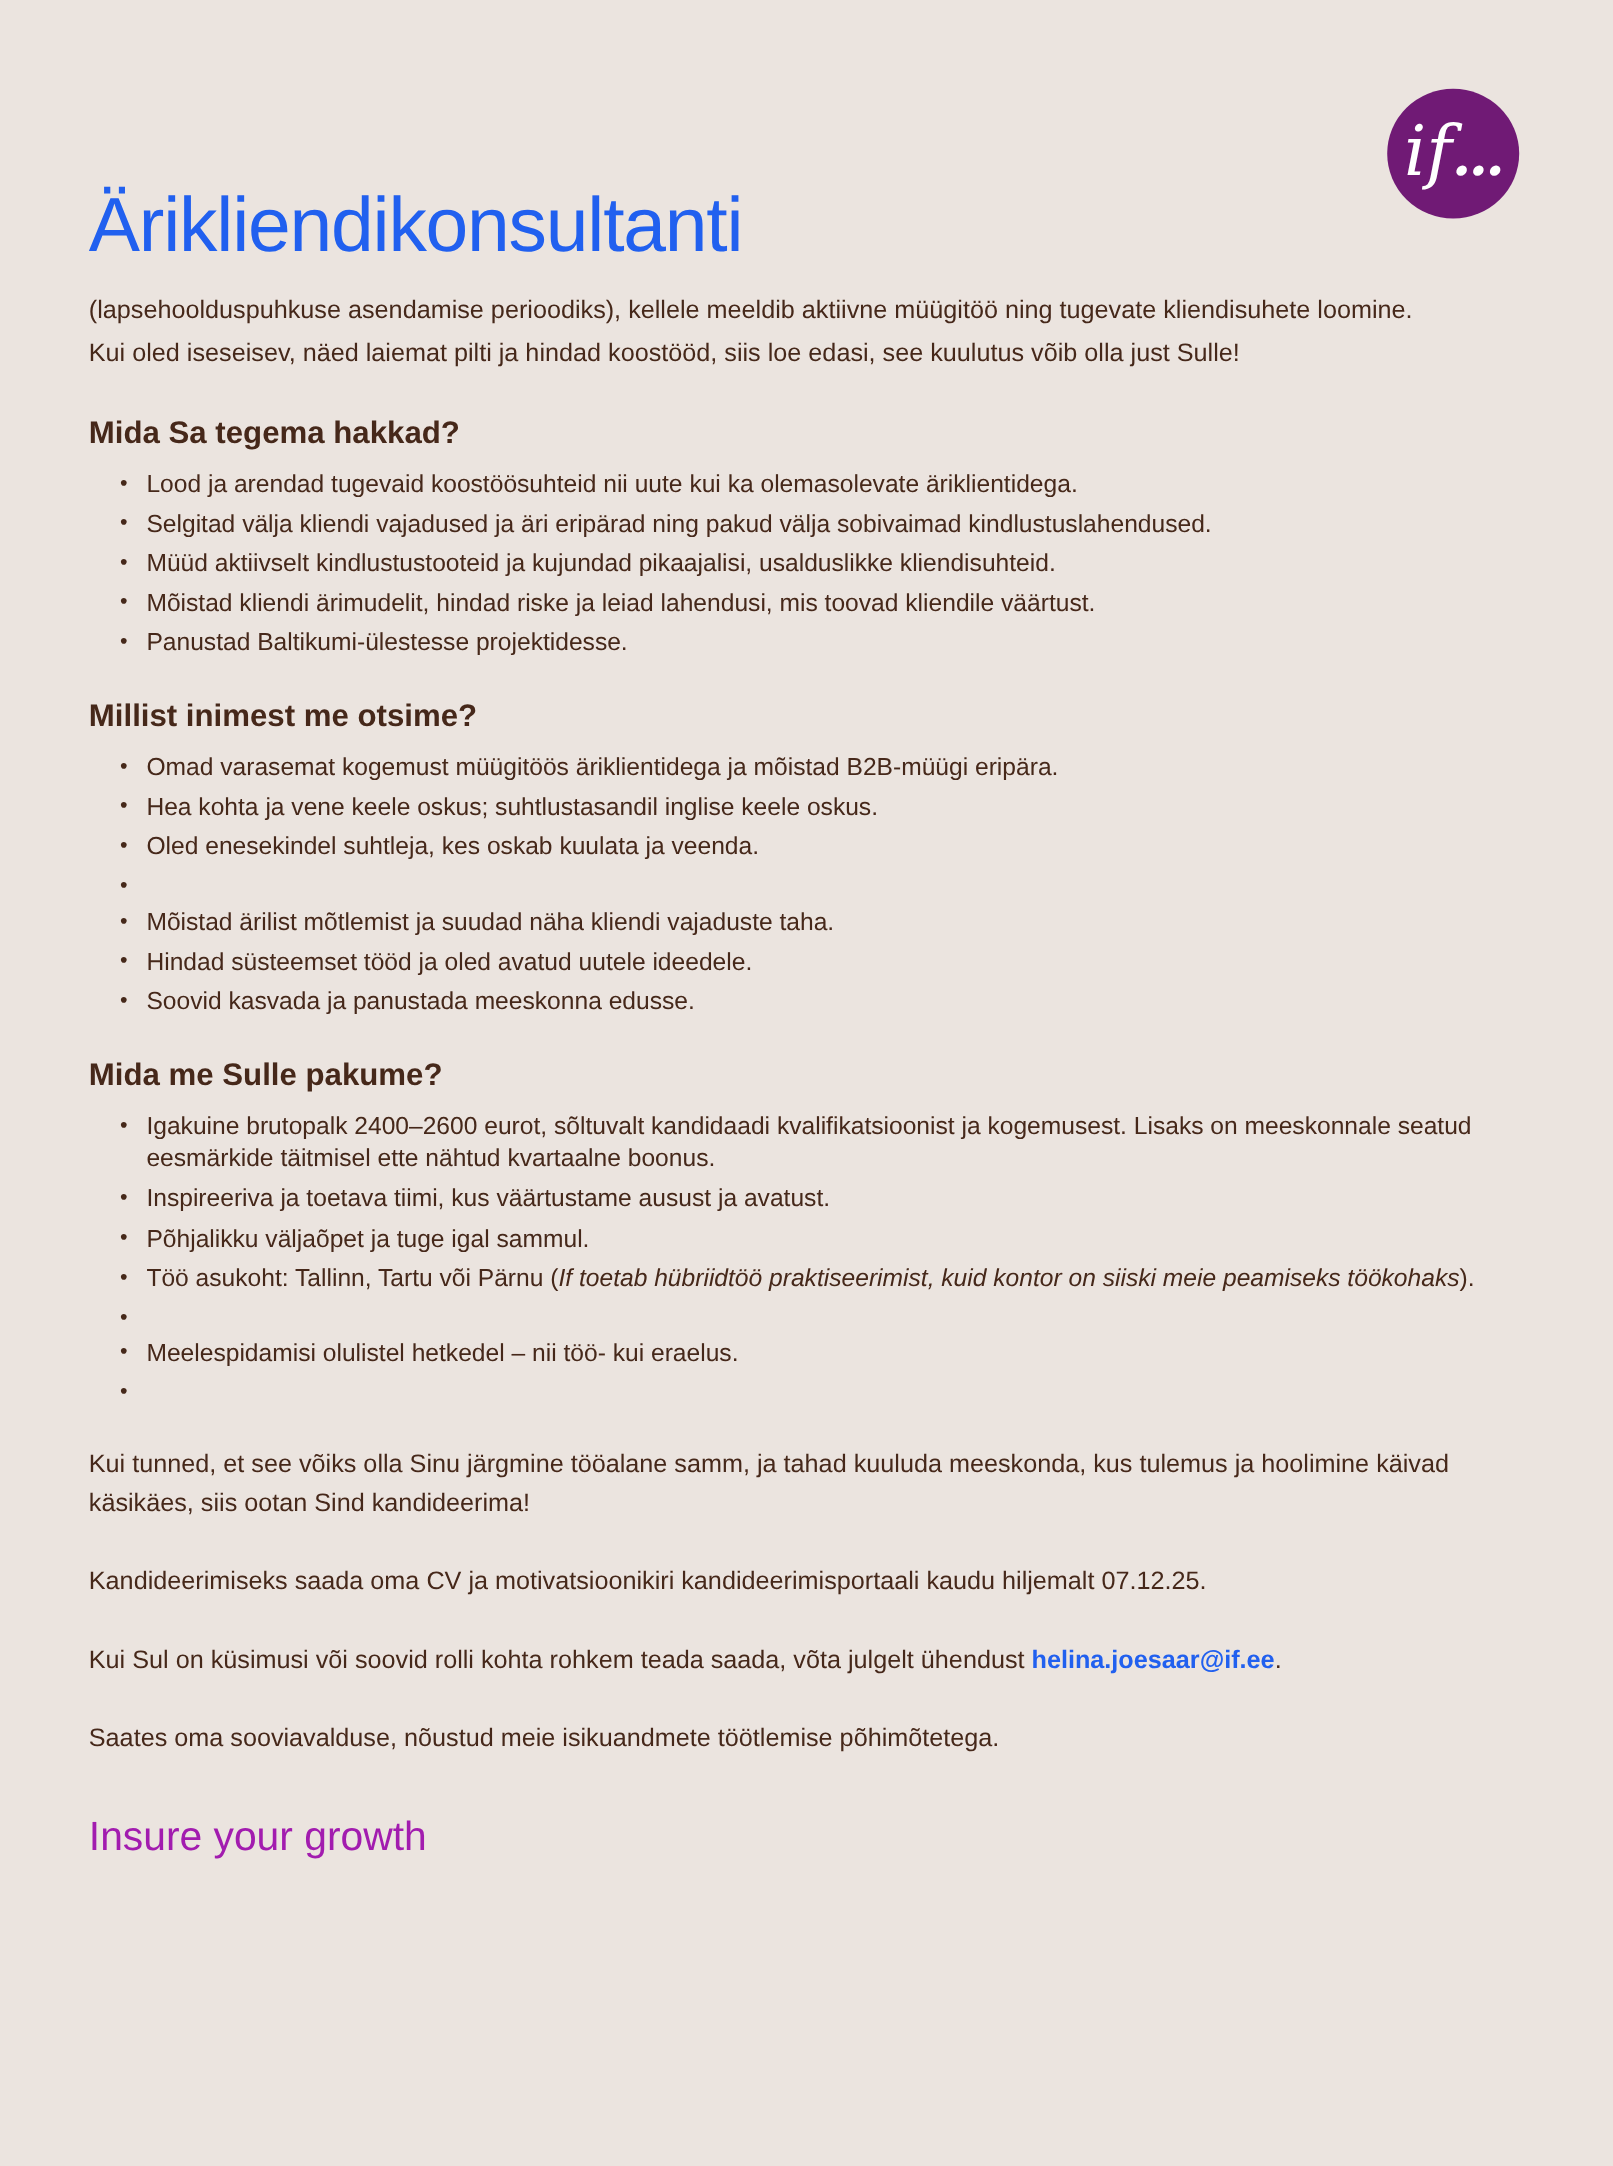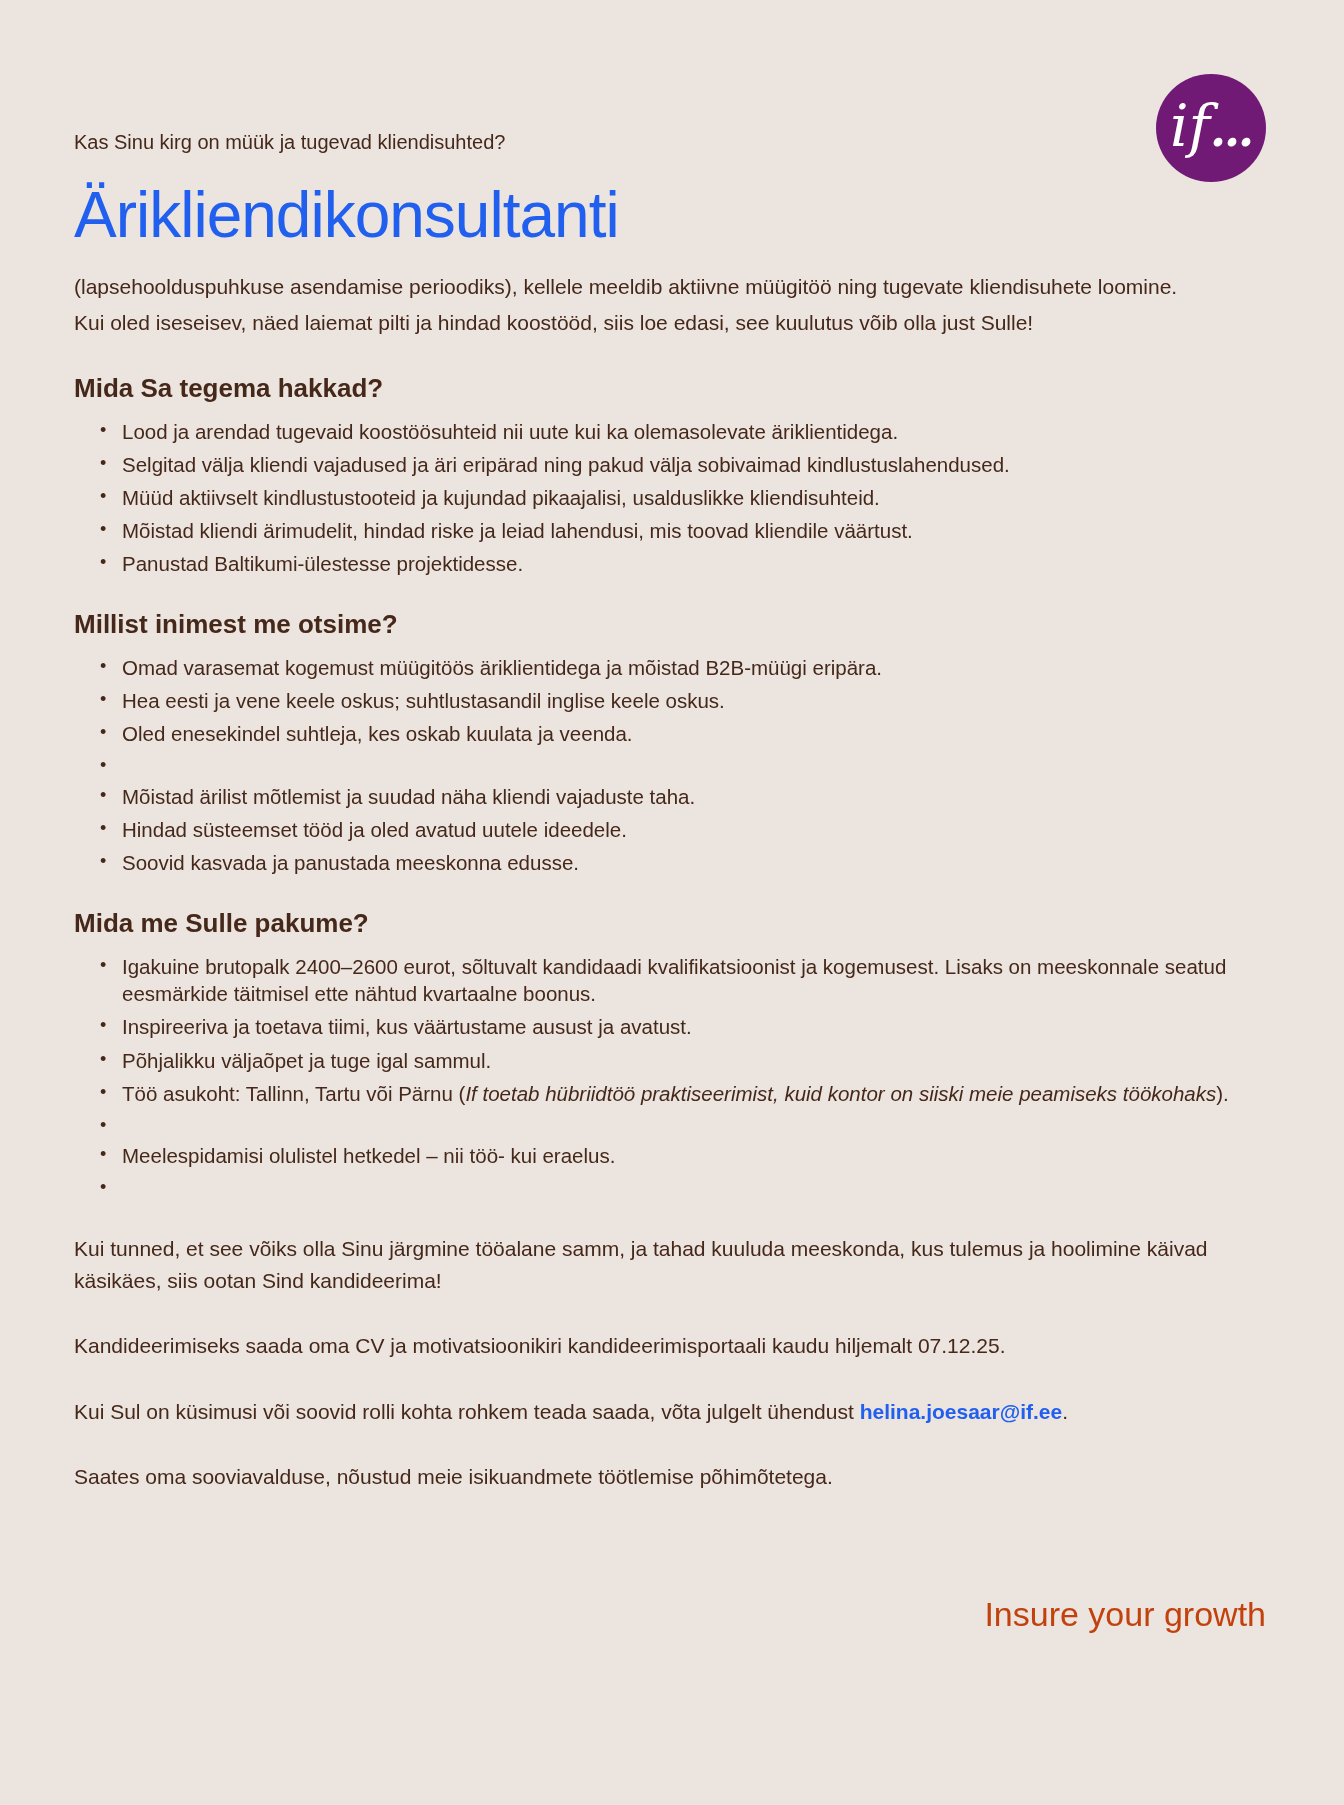--- a/index.html
+++ b/index.html
@@ -90,44 +90,43 @@
     position: relative;
     top: 1px;
   }
   .closing-para {
     font-size: 21px;
     line-height: 1.5;
     margin: 34px 0 0 0;
     max-width: 1150px;
   }
   .slogan {
-    margin-top: 102px;
-    text-align: right;
+    margin-top: 47px;
+    text-align: left;
     font-size: 34px;
     font-weight: 300;
-    color: #c2410c;
+    color: #a21caf;
   }
   strong.deadline { font-weight: normal; }
   a.email {
     color: #2160EF;
     text-decoration: none;
     font-weight: bold;
   }
   .italic { font-style: italic; }
 </style>
 </head>
 <body>
 
 <div class="page">
 
   <div class="logo">
     <span class="logo-inner"><span>if</span><span class="logo-dots">...</span></span>
   </div>
 
-  <p class="lead">Kas Sinu kirg on müük ja tugevad kliendisuhted?</p>
 
   <h1 class="title">Ärikliendikonsultanti</h1>
 
   <p class="intro">
     <span>(lapsehoolduspuhkuse asendamise perioodiks), kellele meeldib aktiivne müügitöö ning tugevate kliendisuhete loomine.</span><br>
     <span>Kui oled iseseisev, näed laiemat pilti ja hindad koostööd, siis loe edasi, see kuulutus võib olla just Sulle!</span>
   </p>
 
   <div id="sections">
       <section class="job-section">
@@ -157,21 +156,21 @@
       </section>
       <section class="job-section">
         <h2>Millist inimest me otsime?</h2>
         <ul>
           <li>
             <span class="dot">•</span>
             <span>Omad varasemat kogemust müügitöös äriklientidega ja mõistad B2B-müügi eripära.</span>
           </li>
           <li>
             <span class="dot">•</span>
-            <span>Hea eesti ja vene keele oskus; suhtlustasandil inglise keele oskus.</span>
+            <span>Hea kohta ja vene keele oskus; suhtlustasandil inglise keele oskus.</span>
           </li>
           <li>
             <span class="dot">•</span>
             <span>Oled enesekindel suhtleja, kes oskab kuulata ja veenda.</span>
           </li>
           <li>
             <span class="dot">•</span>
           </li>
           <li>
             <span class="dot">•</span>

